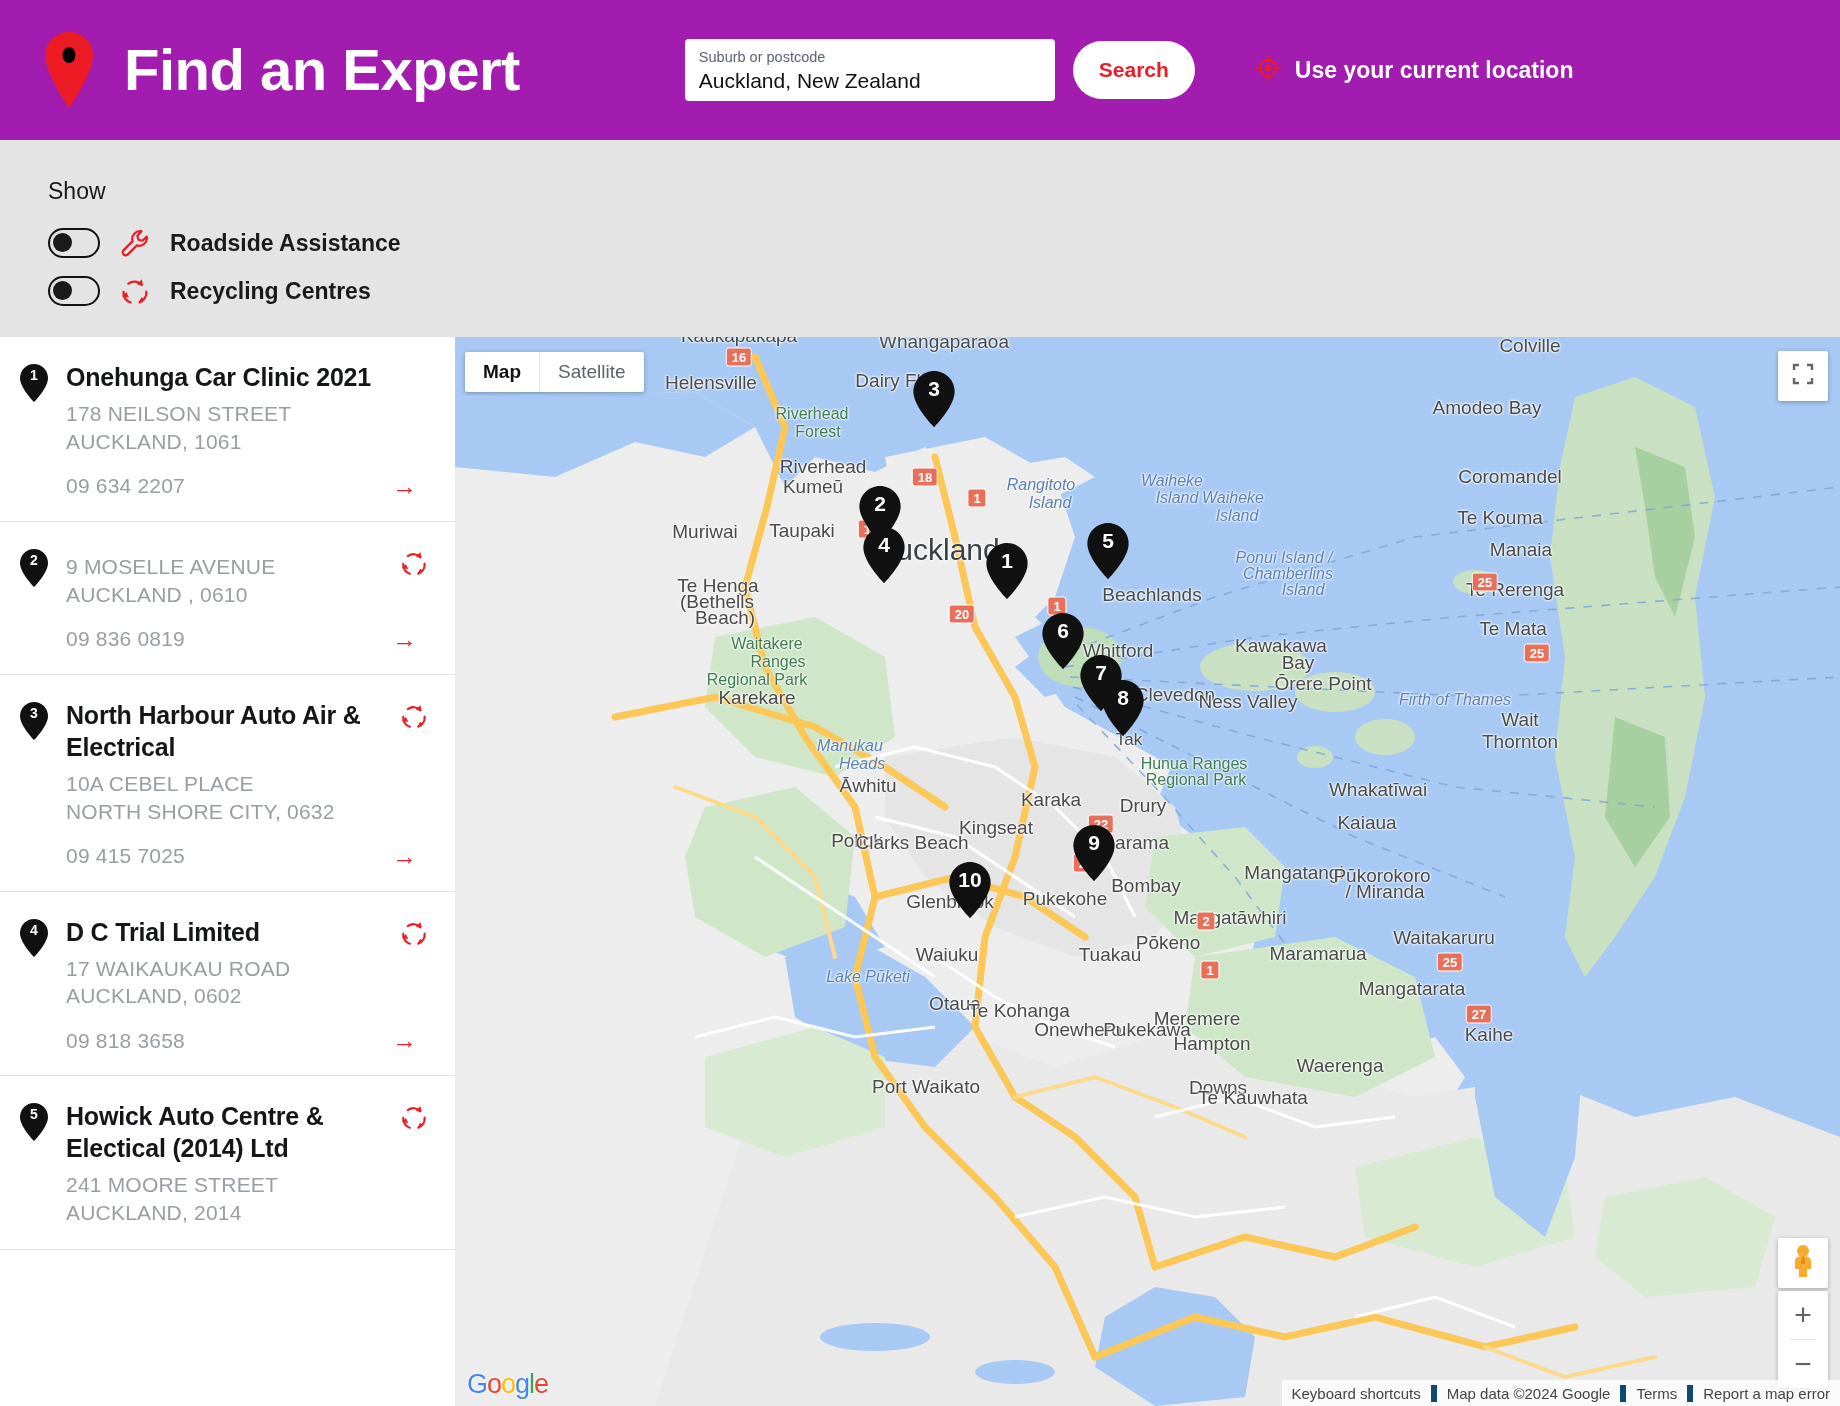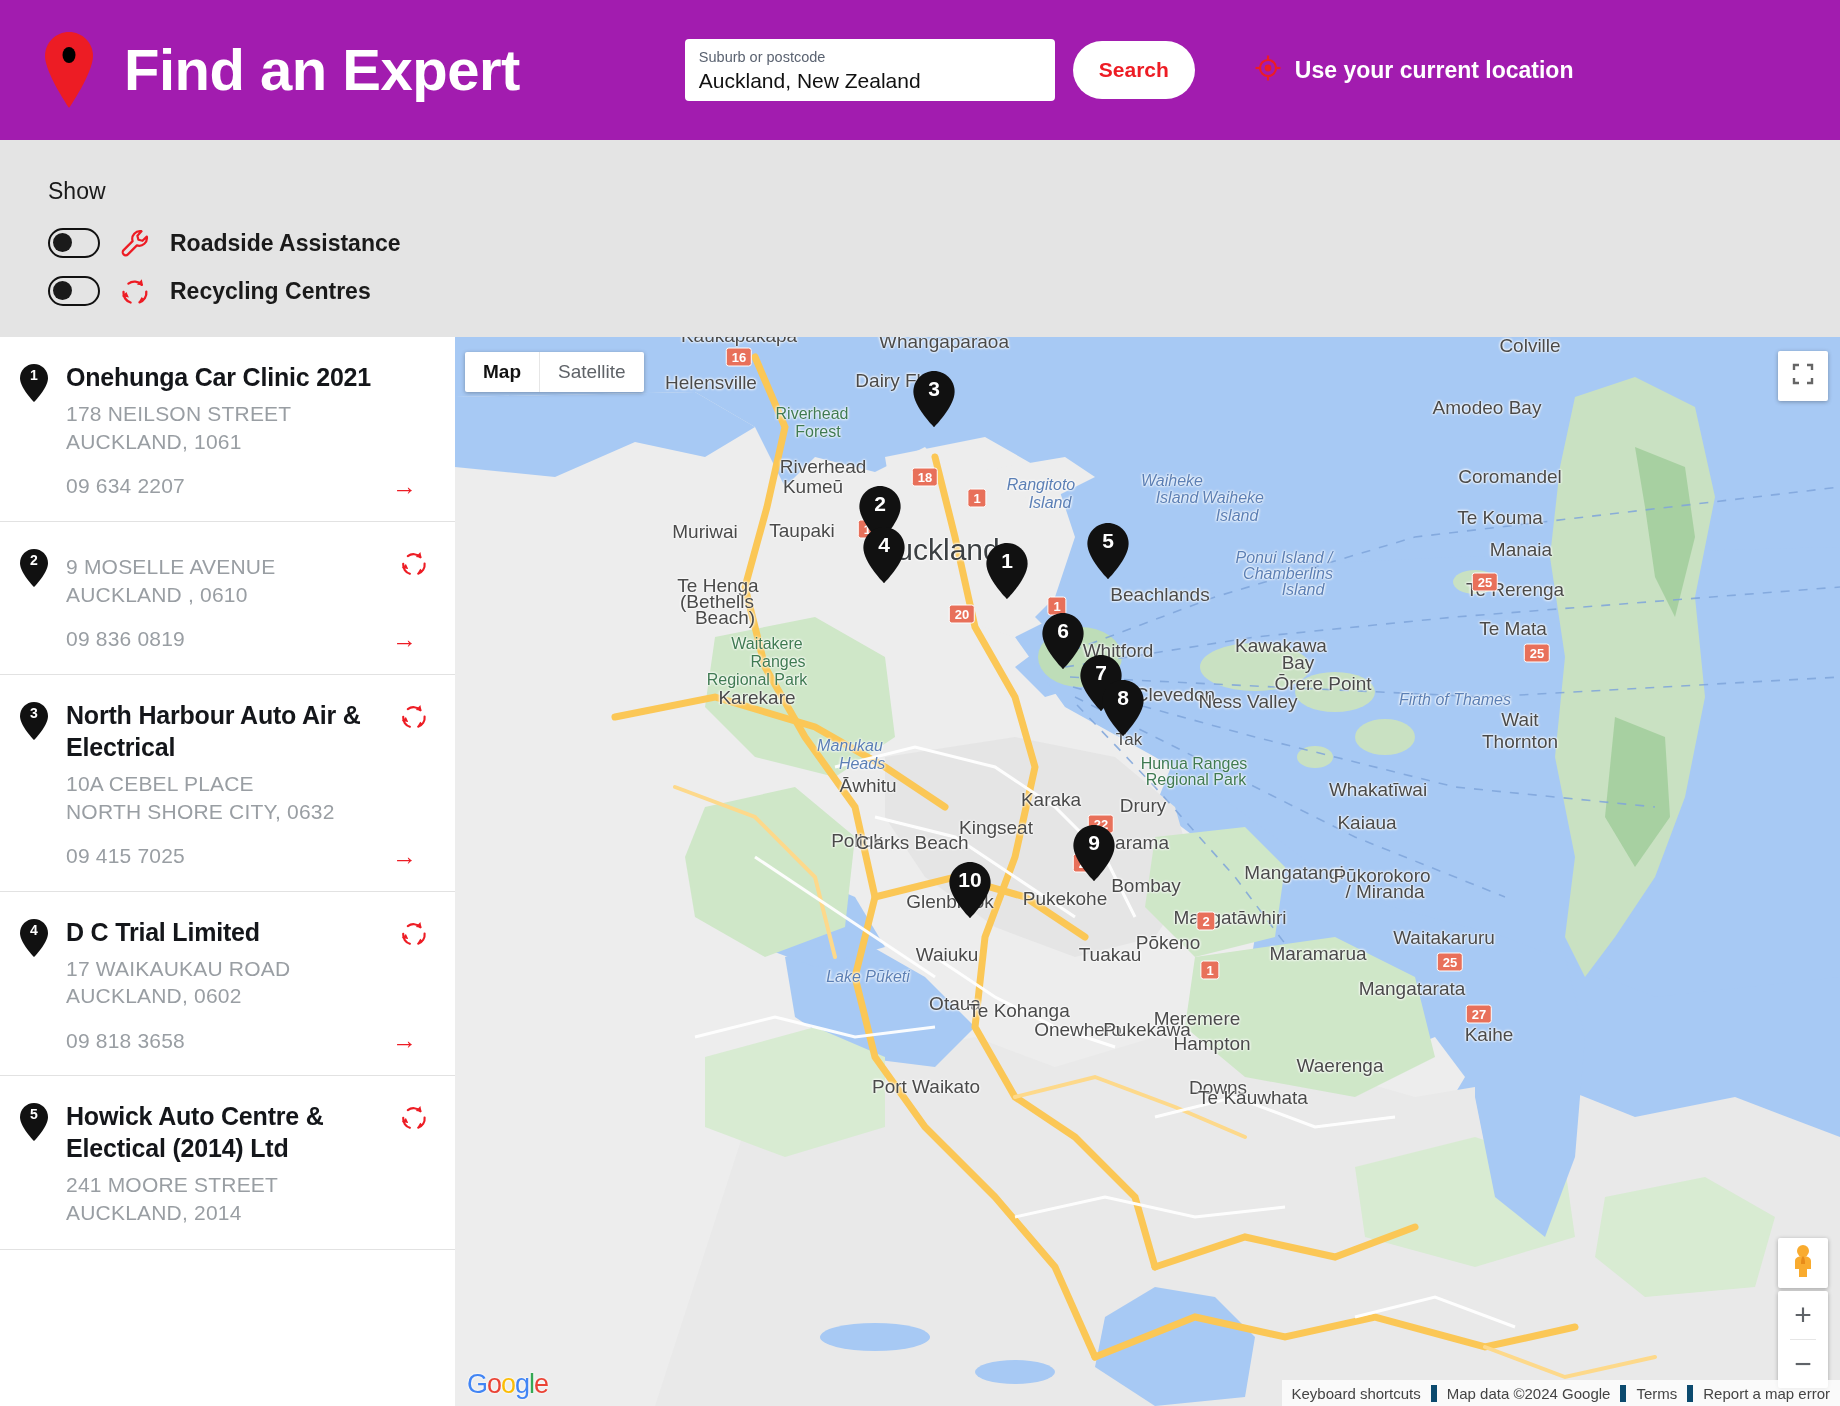--- a/index.html
+++ b/index.html
@@ -450,21 +450,21 @@
         <div class="mlabel" style="left: 347px; top: 194px; font-size: 19px; transform: translate(-50%, -50%);">Taupaki</div>
         <div class="mlabel wtr" style="left: 586px; top: 148px; transform: translate(-50%, -50%);">Rangitoto</div>
         <div class="mlabel wtr" style="left: 595px; top: 166px; transform: translate(-50%, -50%);">Island</div>
         <div class="mlabel wtr" style="left: 717px; top: 144px; transform: translate(-50%, -50%);">Waiheke</div>
         <div class="mlabel wtr" style="left: 722px; top: 161px; transform: translate(-50%, -50%);">Island</div>
         <div class="mlabel wtr" style="left: 778px; top: 161px; transform: translate(-50%, -50%);">Waiheke</div>
         <div class="mlabel wtr" style="left: 782px; top: 179px; transform: translate(-50%, -50%);">Island</div>
         <div class="mlabel wtr" style="left: 829px; top: 221px; transform: translate(-50%, -50%);">Ponui Island /</div>
         <div class="mlabel wtr" style="left: 833px; top: 237px; transform: translate(-50%, -50%);">Chamberlins</div>
         <div class="mlabel wtr" style="left: 848px; top: 253px; transform: translate(-50%, -50%);">Island</div>
-        <div class="mlabel" style="left: 697px; top: 258px; font-size: 19px; transform: translate(-50%, -50%); margin-left: 8px;">Beachlands</div>
+        <div class="mlabel" style="left: 697px; top: 258px; font-size: 19px; transform: translate(-50%, -50%);">Beachlands</div>
         <div class="mlabel" style="left: 263px; top: 249px; font-size: 19px; transform: translate(-50%, -50%);">Te Henga</div>
         <div class="mlabel" style="left: 262px; top: 265px; font-size: 19px; transform: translate(-50%, -50%);">(Bethells</div>
         <div class="mlabel" style="left: 270px; top: 281px; font-size: 19px; transform: translate(-50%, -50%);">Beach)</div>
         <div class="mlabel park" style="left: 312px; top: 307px; transform: translate(-50%, -50%);">Waitakere</div>
         <div class="mlabel park" style="left: 323px; top: 325px; transform: translate(-50%, -50%);">Ranges</div>
         <div class="mlabel park" style="left: 302px; top: 343px; transform: translate(-50%, -50%);">Regional Park</div>
         <div class="mlabel" style="left: 302px; top: 361px; font-size: 19px; transform: translate(-50%, -50%);">Karekare</div>
         <div class="mlabel" style="left: 663px; top: 314px; font-size: 19px; transform: translate(-50%, -50%);">Whitford</div>
         <div class="mlabel" style="left: 826px; top: 309px; font-size: 19px; transform: translate(-50%, -50%);">Kawakawa</div>
         <div class="mlabel" style="left: 843px; top: 326px; font-size: 19px; transform: translate(-50%, -50%);">Bay</div>

